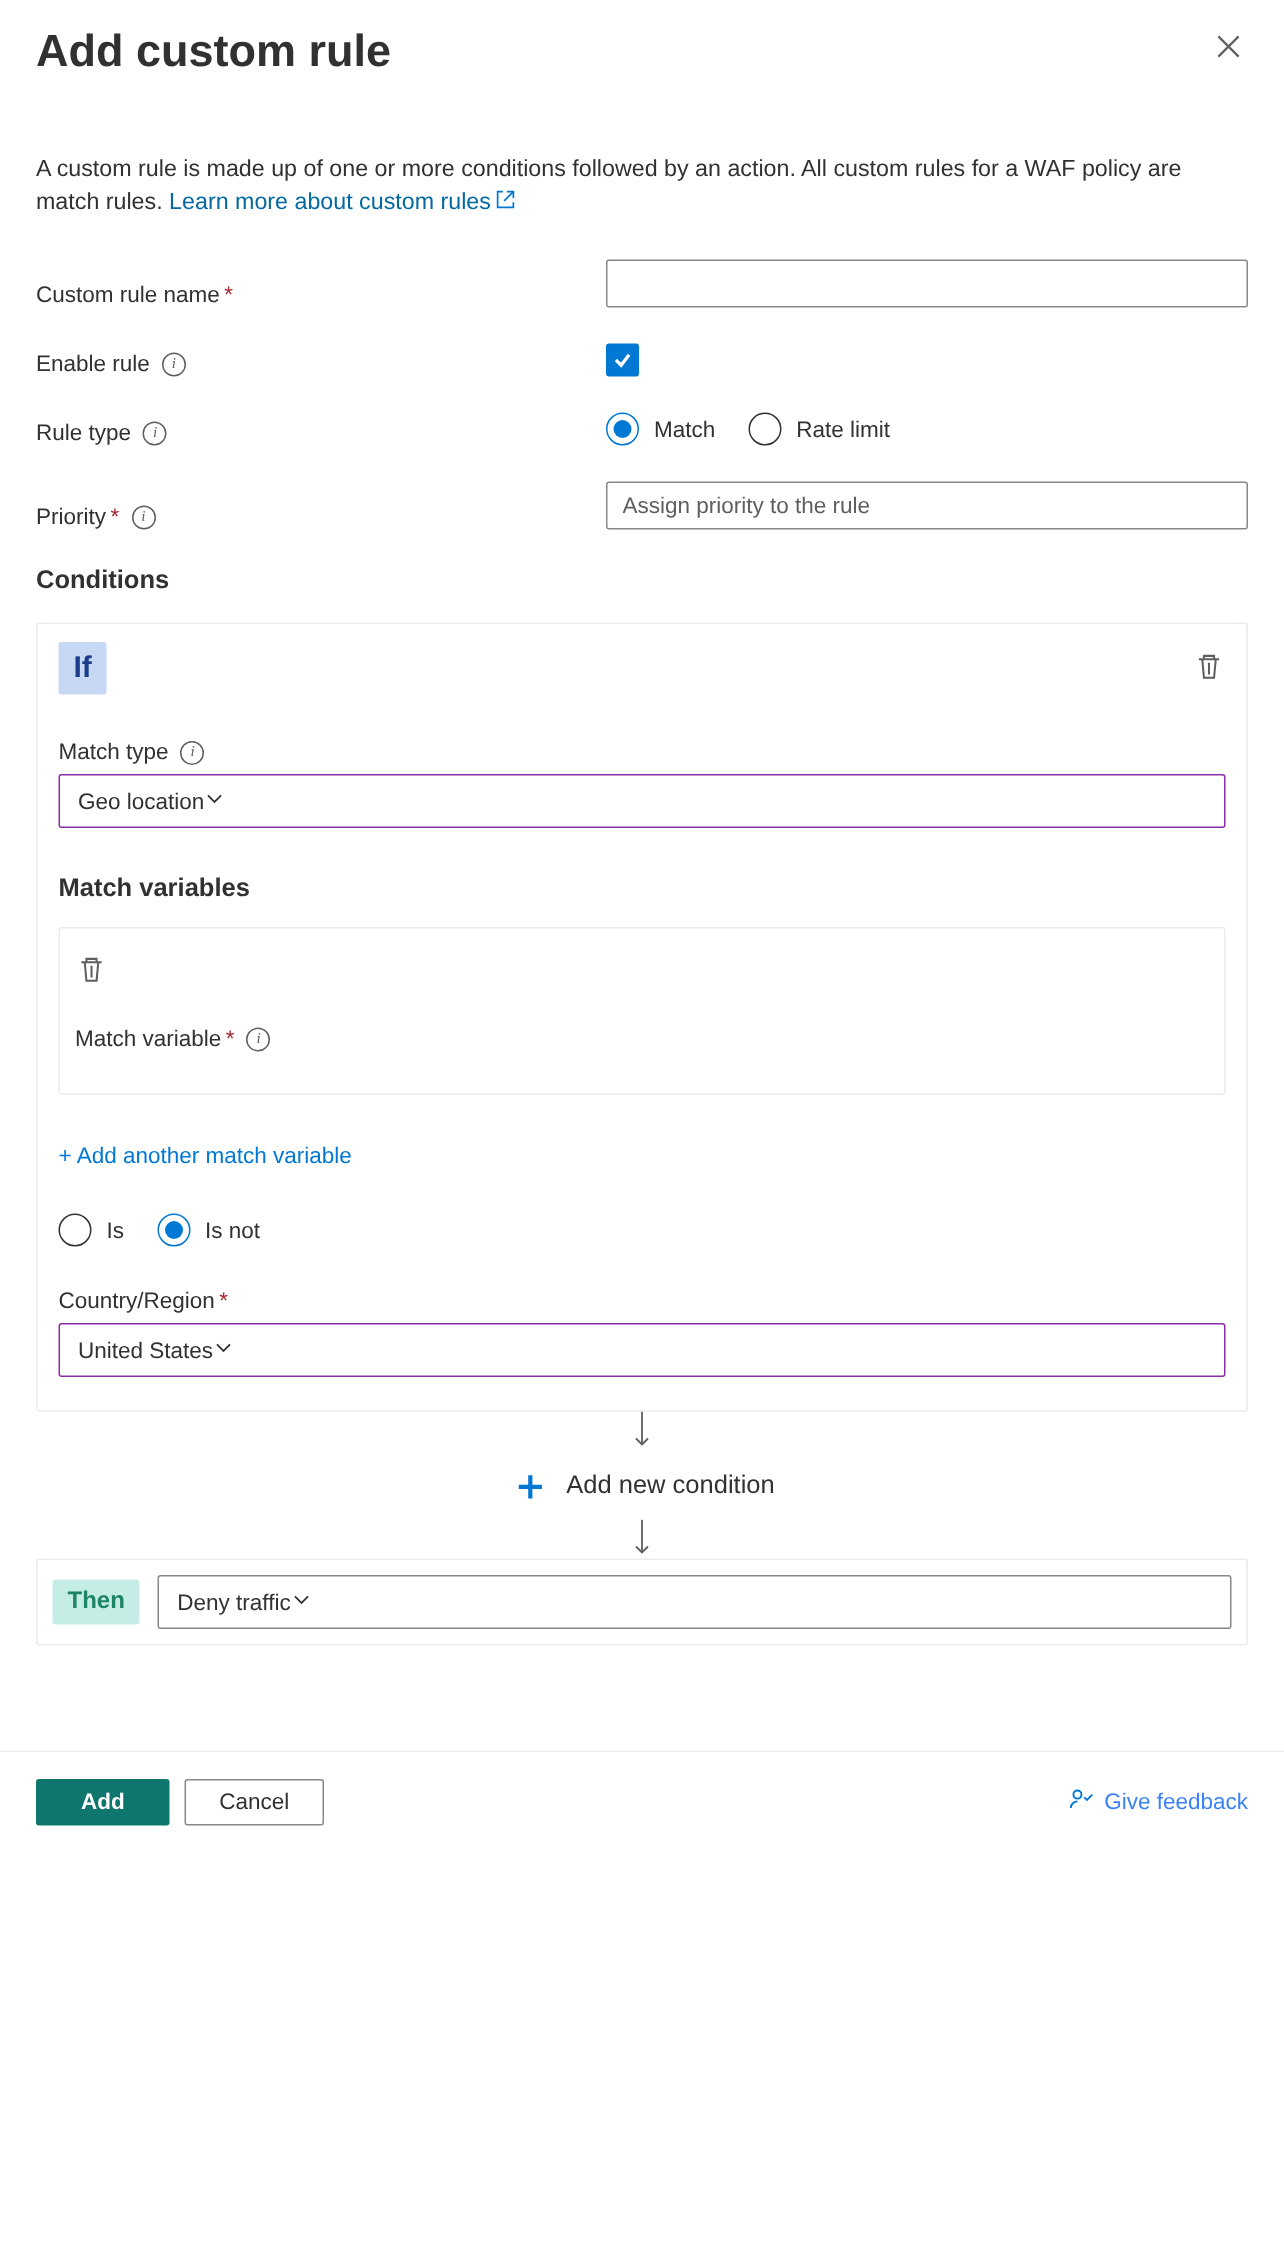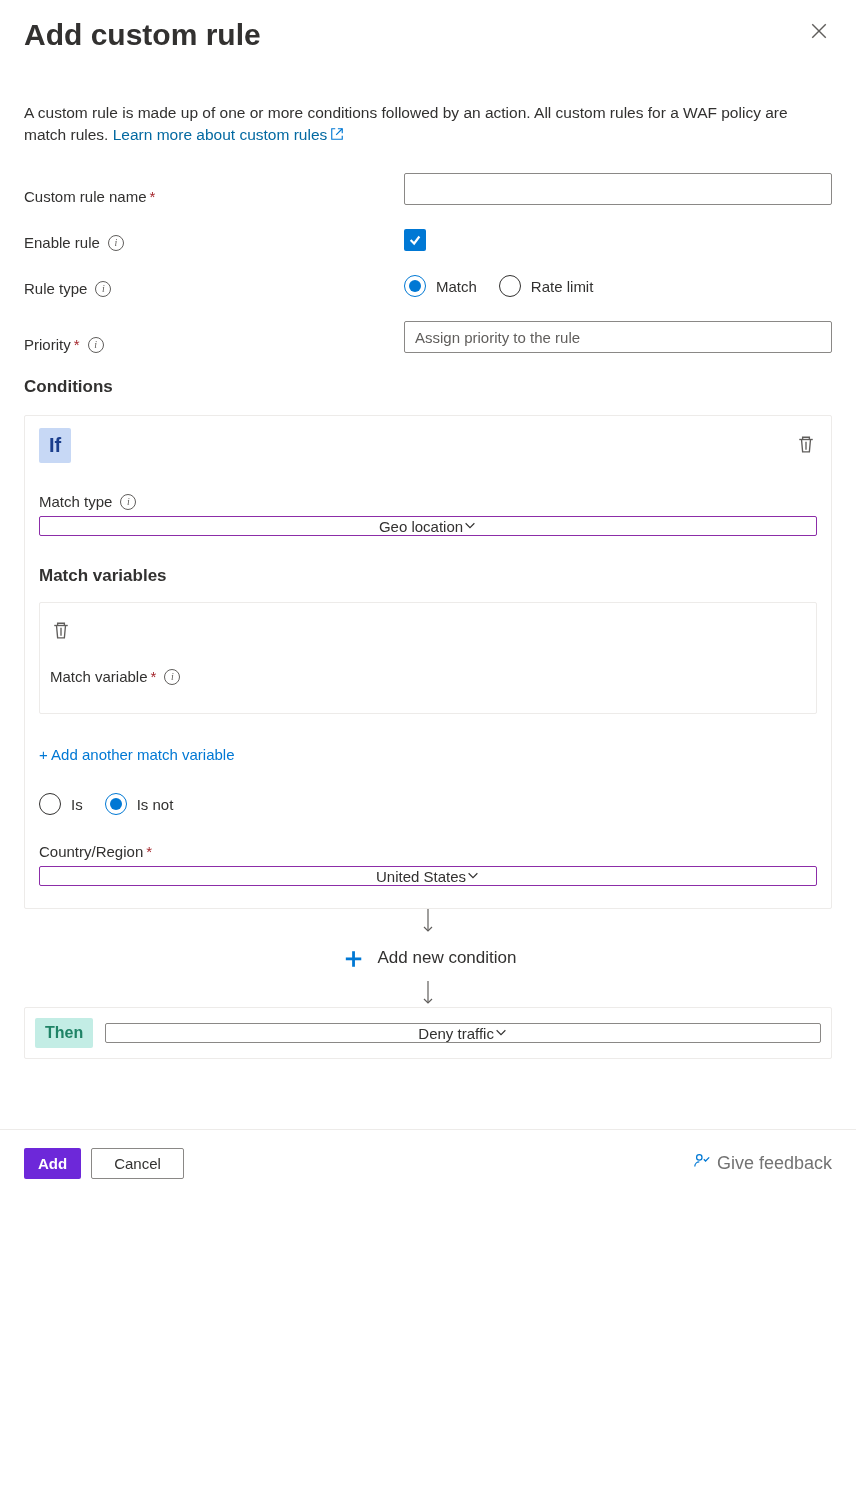--- a/index.html
+++ b/index.html
@@ -83,23 +83,23 @@
   .trash-icon {
     background: none; border: none; cursor: pointer; padding: 2px;
     color: #605e5c;
   }
   .trash-icon svg { width: 18px; height: 18px; }
   .field-label {
     display: flex; align-items: center; font-size: 15px;
     margin-bottom: 6px;
   }
   .select-box {
-    width: 100%; height: 20px; border: 1px solid #8c2da8;
+    width: 100%; height: 36px; border: 1px solid #8c2da8;
     border-radius: 2px; padding: 0 12px; font-size: 15px;
-    display: flex; align-items: center; justify-content: center;
+    display: flex; align-items: center; justify-content: flex-start;
     cursor: pointer; background: #fff;
   }
   .select-box.plain { border-color: #8a8886; }
   .chevron-down svg { width: 14px; height: 14px; }
   .sub-title { font-weight: 600; font-size: 17px; margin: 30px 0 16px 0; }
   .match-var-box {
     border: 1px solid #edebe9; border-radius: 2px;
     padding: 16px 10px 22px 10px;
   }
   .add-link {
@@ -125,31 +125,31 @@
     background: #c3ede5; color: #1f8366; font-weight: 600;
     padding: 6px 10px; font-size: 16px; border-radius: 2px;
   }
   .footer {
     border-top: 1px solid #edebe9; margin-top: 70px;
     padding: 18px 24px; display: flex; align-items: center;
     justify-content: space-between;
   }
   .footer-left { display: flex; gap: 10px; }
   .btn-primary {
-    background: #6d28d9; color: #fff; border: none;
-    padding: 7px 14px; font-size: 15px; font-weight: 600;
+    background: #0f766e; color: #fff; border: none;
+    padding: 7px 30px; font-size: 15px; font-weight: 600;
     cursor: pointer; border-radius: 2px;
   }
   .btn-secondary {
     background: #fff; color: #323130; border: 1px solid #8a8886;
     padding: 6px 22px; font-size: 15px; cursor: pointer;
     border-radius: 2px;
   }
   .feedback-link {
-    color: #737373; font-size: 18px; cursor: pointer;
+    color: #3b82f6; font-size: 15px; cursor: pointer;
     display: flex; align-items: center; gap: 6px;
   }
   .feedback-link svg { width: 18px; height: 18px; }
 </style>
 </head>
 <body>
 
 <div class="panel">
   <div class="header-row">
     <h1 class="title">Add custom rule</h1>

